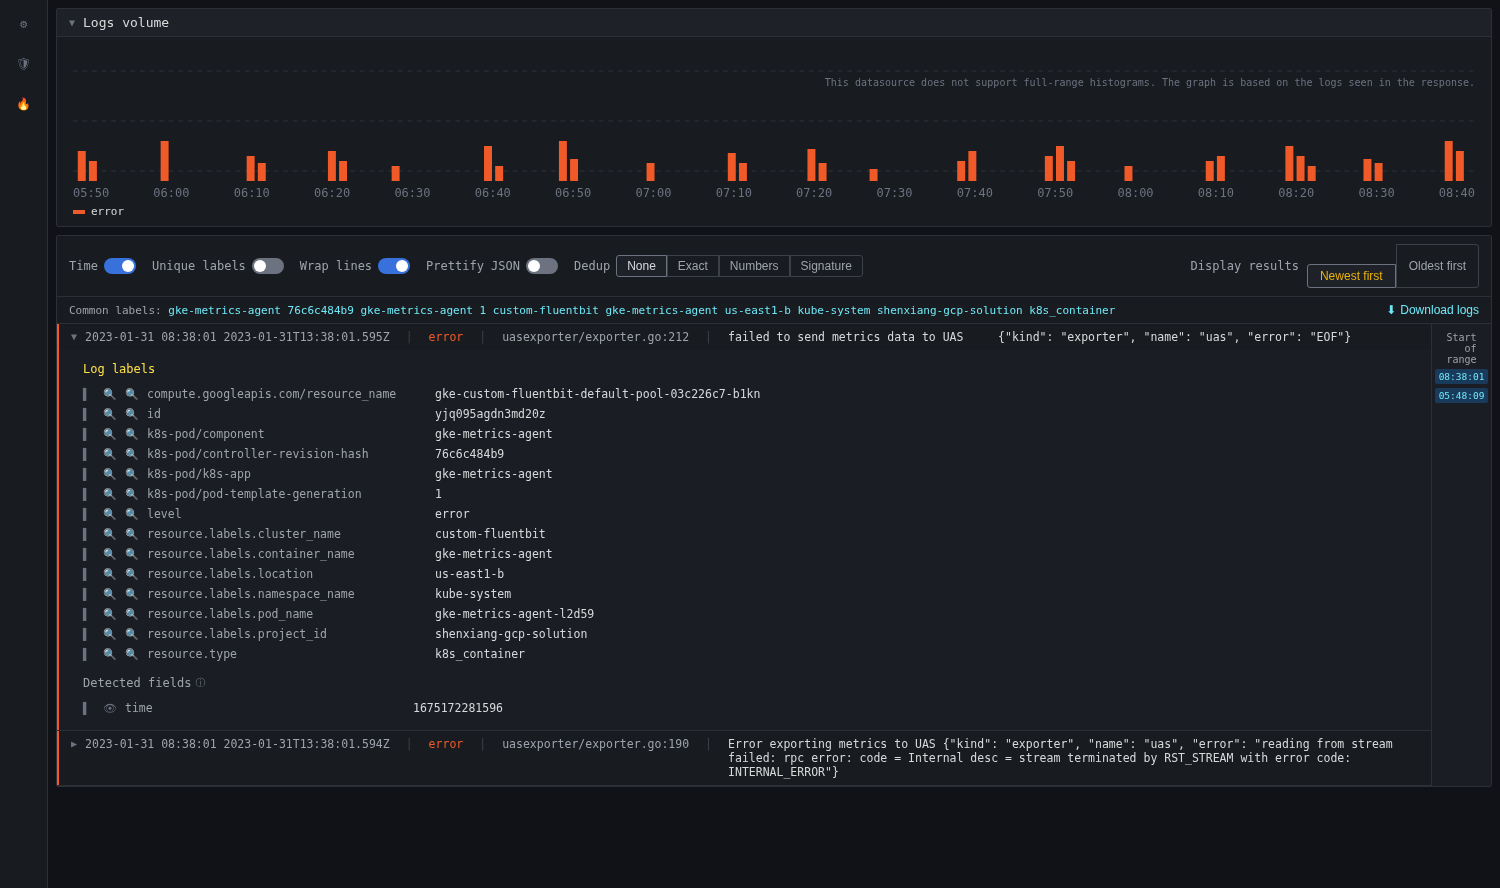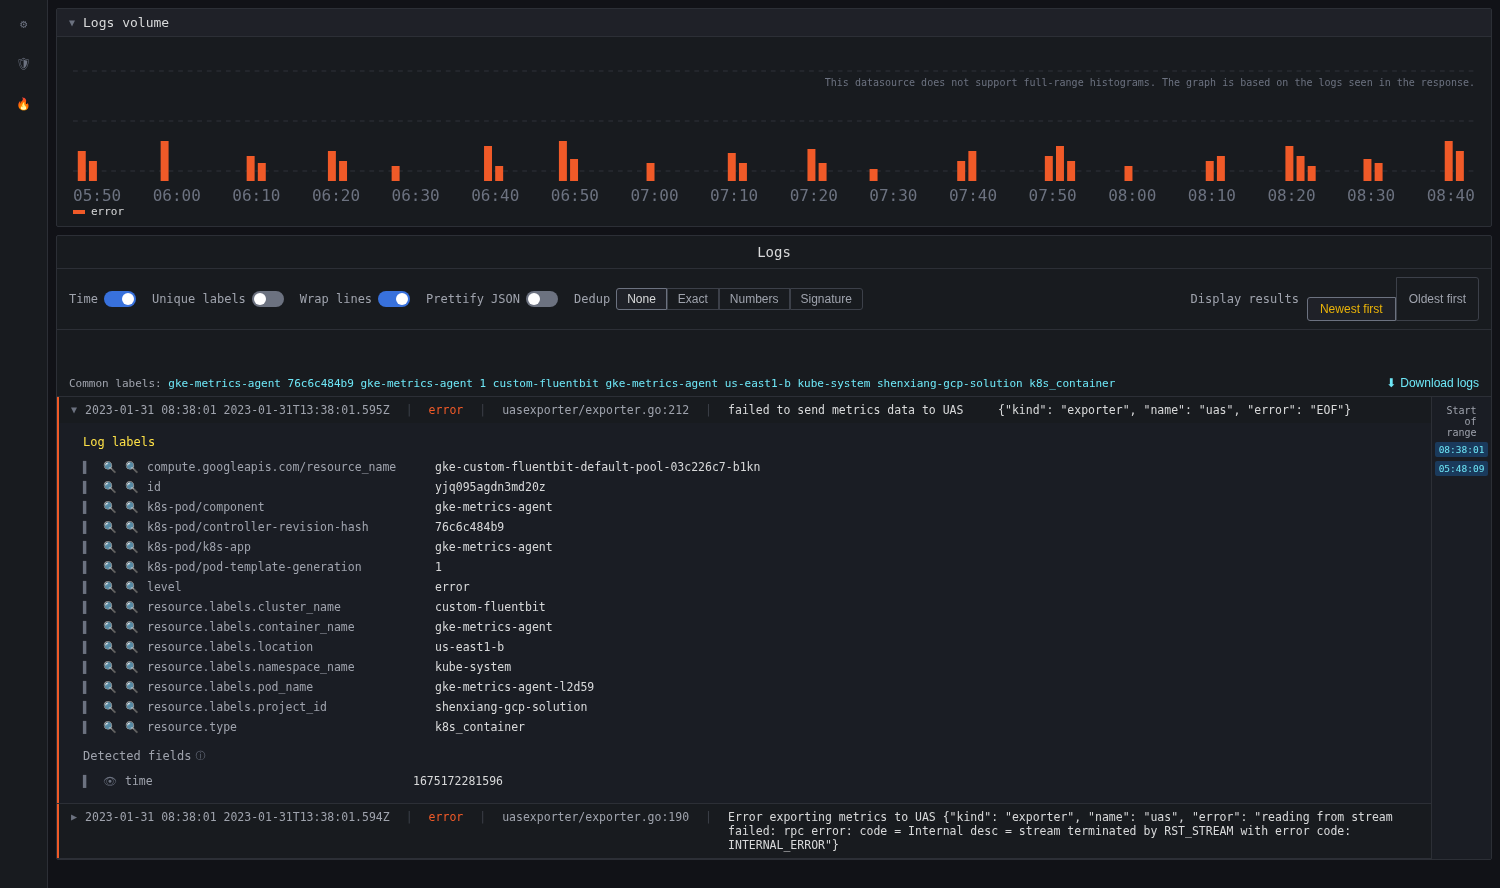--- a/index.html
+++ b/index.html
@@ -100,21 +100,21 @@
 
     .histogram svg {
       width: 100%;
       height: 120px;
     }
 
     .chart-labels {
       display: flex;
       justify-content: space-between;
       padding: 2px 0;
-      font-size: 16px;
+      font-size: 12px;
       color: #6c7280;
     }
 
     .chart-legend {
       display: flex;
       align-items: center;
       gap: 6px;
       padding: 4px 0;
       font-size: 11px;
       color: #d8d9da;
@@ -246,21 +246,20 @@
     .sort-btn:last-child { border-radius: 0 3px 3px 0; }
 
     .common-labels-bar {
       padding: 6px 12px;
       border-bottom: 1px solid #2c2f36;
       font-size: 11px;
       color: #9fa3ad;
       display: flex;
       align-items: center;
       justify-content: space-between;
-      margin-top: 40px;
     }
 
     .common-labels-text {
       color: #6ee7f7;
     }
 
     .download-logs-btn {
       display: flex;
       align-items: center;
       gap: 4px;
@@ -491,23 +490,20 @@
         </div>
       </div>
       <div class="chart-legend">
         <div class="legend-dot"></div>
         <span>error</span>
       </div>
     </div>
   </div>
 
   <div class="logs-panel">
-    <div class="logs-header">
-      <span>Logs</span>
-    </div>
 
     <div class="logs-toolbar">
       <div class="toolbar-item">
         <span>Time</span>
         <div class="toggle on"></div>
       </div>
       <div class="toolbar-item">
         <span>Unique labels</span>
         <div class="toggle"></div>
       </div>

